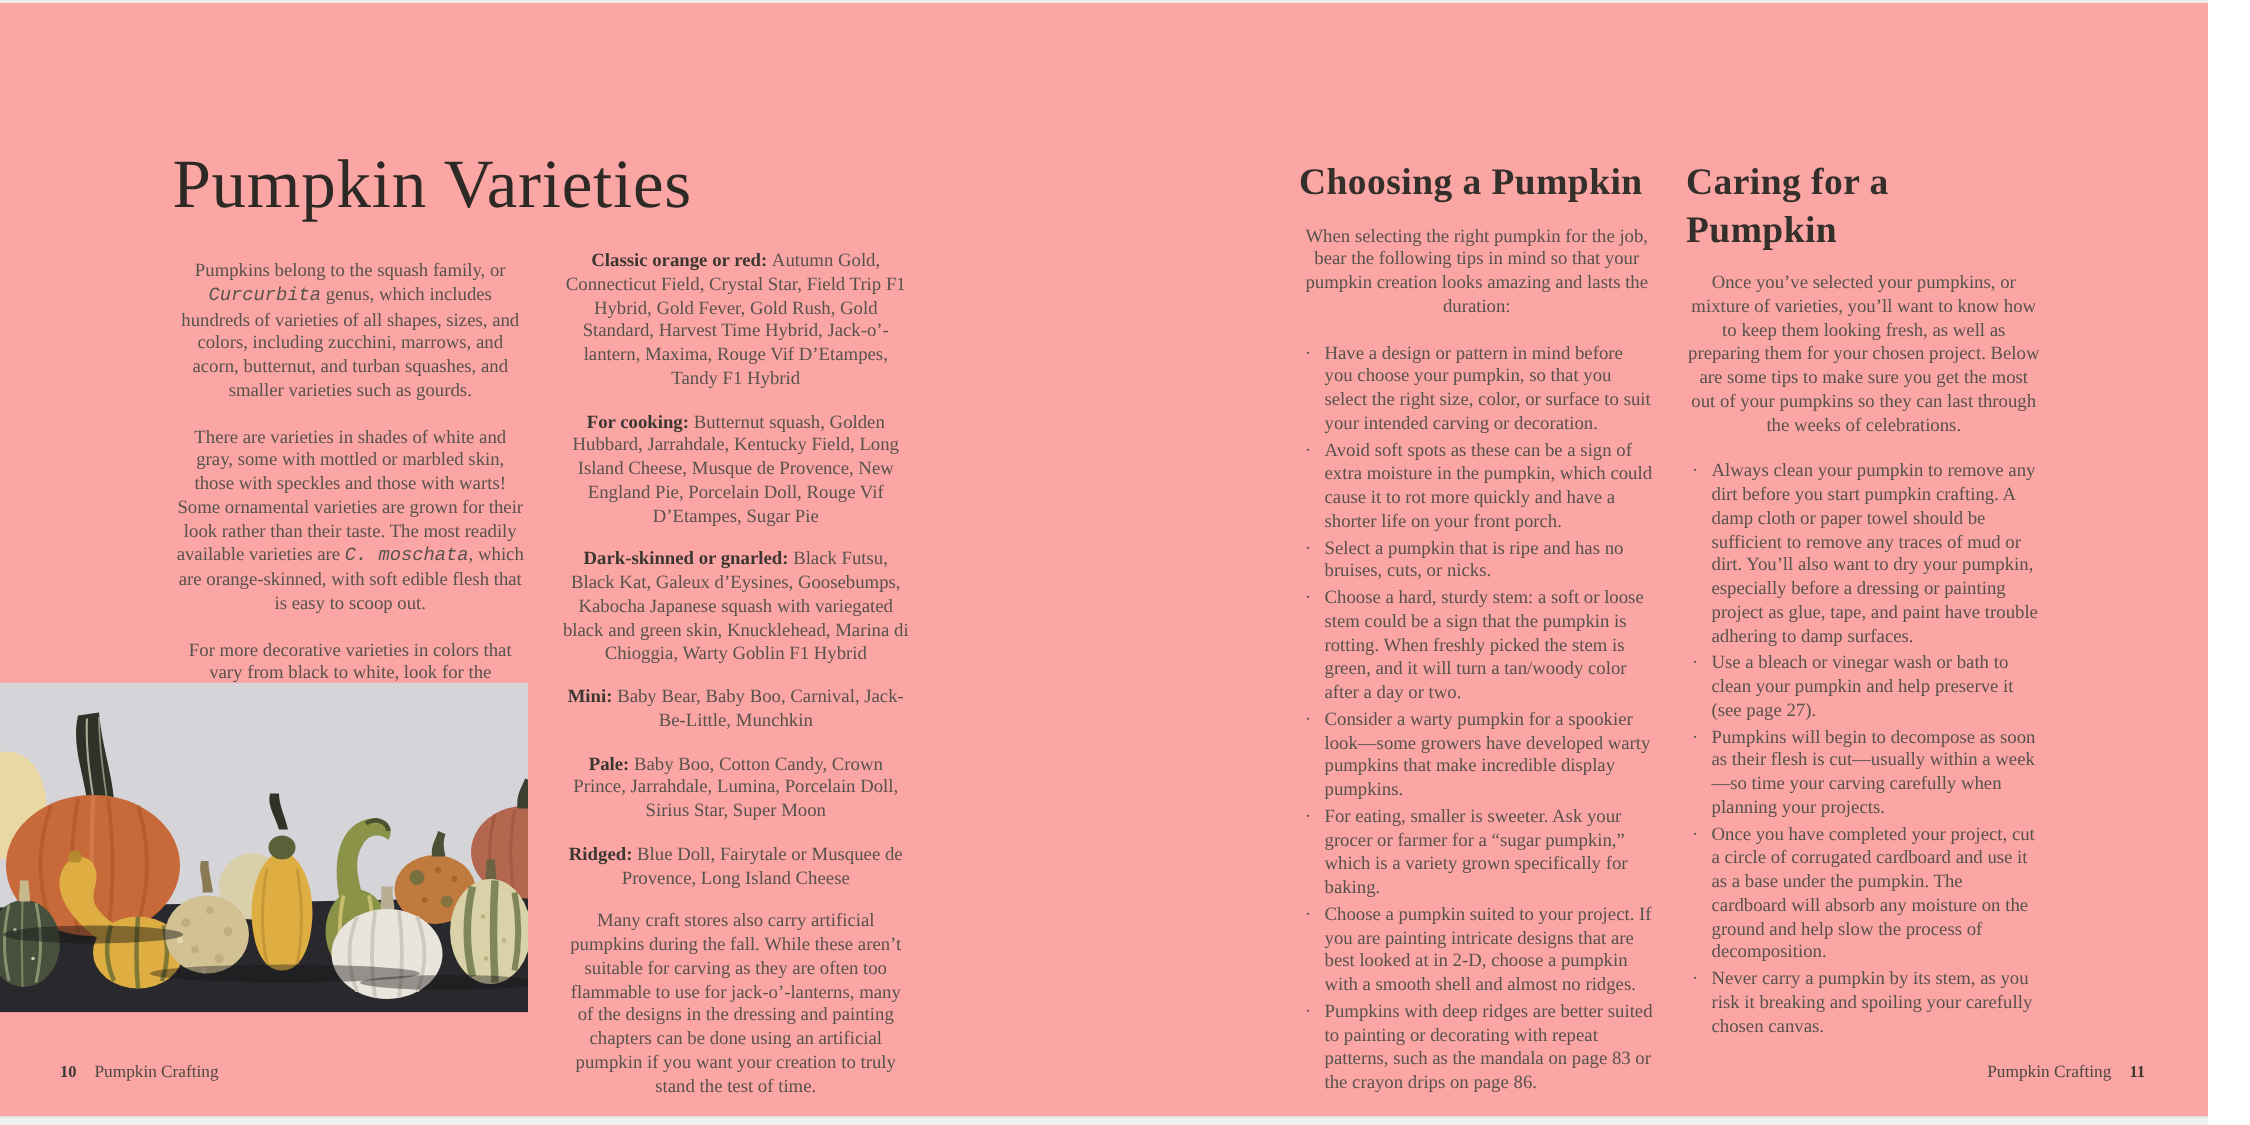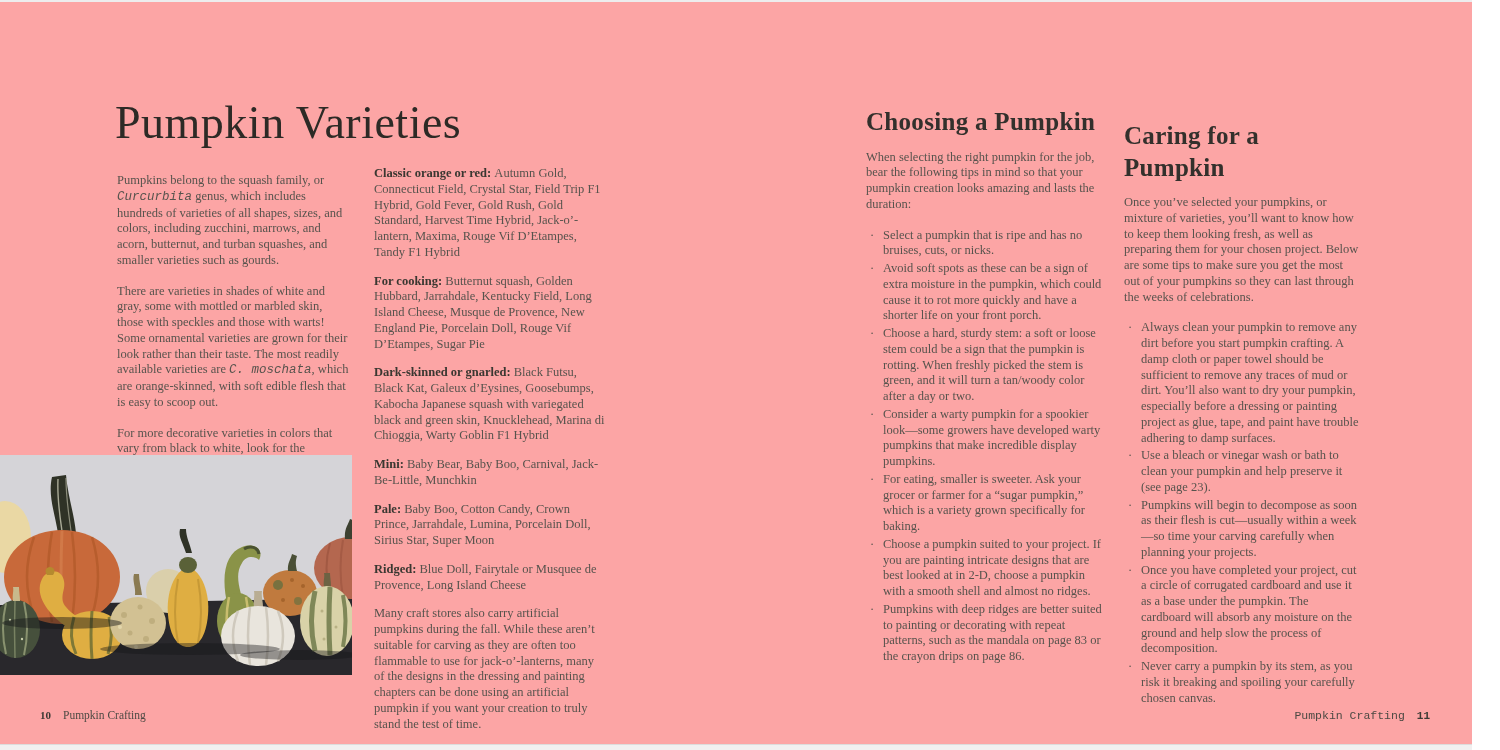--- a/index.html
+++ b/index.html
@@ -15,23 +15,23 @@
 
   .page-title{
     position:absolute;left:115px;top:96px;margin:0;
     font-size:46px;font-weight:400;color:#2d2a26;letter-spacing:.5px;
     font-family:"Liberation Serif", serif;
   }
   .col{position:absolute;font-size:12.5px;line-height:1.26;color:#57534d;}
   .col-1{left:117px;top:173px;width:233px;}
   .col-2{left:374px;top:166px;width:233px;}
   .rcol-1{left:866px;top:106px;width:237px;}
-  .rcol-2{left:1124px;top:120px;width:237px;}
-
-  .body-p{margin:0 0 15px 0;}
+  .rcol-2{left:1124px;top:106px;width:237px;}
+
+  .body-p{margin:0 0 15px 0;text-align:center;}
   .group{margin:0 0 13px 0;}
   .body-p b{color:#3a3731;font-weight:700;}
   .body-p i{font-style:italic;font-family:Liberation Mono, monospace;}
 
   .section-title{
     margin:0 0 12px 0;font-size:25px;font-weight:700;color:#33302c;letter-spacing:.3px;
   }
   .tips-list{list-style:none;margin:0;padding:0;}
   .tips-list li{position:relative;padding-left:17px;margin:0 0 2px 0;}
   .tips-list li::before{content:"\00B7";position:absolute;left:4px;top:0;color:#57534d;}
@@ -39,21 +39,21 @@
   .photo{
     position:absolute;left:0;top:455px;width:352px;height:220px;margin:0;
     overflow:hidden;
   }
   .photo svg{display:block;}
 
   .footer{
     position:absolute;top:709px;font-size:11.5px;color:#4c4943;
   }
   .footer-left{left:40px;}
-  .footer-right{right:42px;text-align:right;font-family:Liberation Mono, monospace;}
+  .footer-right{right:42px;text-align:right;}
   .pagenum{font-weight:700;font-size:11px;color:#3d3a35;}
   .footer-left .pagenum{margin-right:12px;}
   .footer-right .pagenum{margin-left:12px;}
 </style>
 </head>
 <body>
 
 <div class="spread">
   <div class="edge-top"></div>
 
@@ -191,36 +191,37 @@
   </figure>
 
   <footer class="footer footer-left">
     <span class="pagenum">10</span><span>Pumpkin Crafting</span>
   </footer>
 
   <section class="col rcol-1">
     <h2 class="section-title">Choosing a Pumpkin</h2>
     <p class="body-p">When selecting the right pumpkin for the job, bear the following tips in mind so that your pumpkin creation looks amazing and lasts the duration:</p>
     <ul class="tips-list" id="bullets-0">
+        <li>Have a design or pattern in mind before you choose your pumpkin, so that you select the right size, color, or surface to suit your intended carving or decoration.</li>
+        <li>Avoid soft spots as these can be a sign of extra moisture in the pumpkin, which could cause it to rot more quickly and have a shorter life on your front porch.</li>
         <li>Select a pumpkin that is ripe and has no bruises, cuts, or nicks.</li>
-        <li>Avoid soft spots as these can be a sign of extra moisture in the pumpkin, which could cause it to rot more quickly and have a shorter life on your front porch.</li>
         <li>Choose a hard, sturdy stem: a soft or loose stem could be a sign that the pumpkin is rotting. When freshly picked the stem is green, and it will turn a tan/woody color after a day or two.</li>
         <li>Consider a warty pumpkin for a spookier look—some growers have developed warty pumpkins that make incredible display pumpkins.</li>
         <li>For eating, smaller is sweeter. Ask your grocer or farmer for a “sugar pumpkin,” which is a variety grown specifically for baking.</li>
         <li>Choose a pumpkin suited to your project. If you are painting intricate designs that are best looked at in 2-D, choose a pumpkin with a smooth shell and almost no ridges.</li>
         <li>Pumpkins with deep ridges are better suited to painting or decorating with repeat patterns, such as the mandala on page 83 or the crayon drips on page 86.</li>
       </ul>
   </section>
 
   <section class="col rcol-2">
     <h2 class="section-title">Caring for a Pumpkin</h2>
     <p class="body-p">Once you’ve selected your pumpkins, or mixture of varieties, you’ll want to know how to keep them looking fresh, as well as preparing them for your chosen project. Below are some tips to make sure you get the most out of your pumpkins so they can last through the weeks of celebrations.</p>
     <ul class="tips-list" id="bullets-1">
         <li>Always clean your pumpkin to remove any dirt before you start pumpkin crafting. A damp cloth or paper towel should be sufficient to remove any traces of mud or dirt. You’ll also want to dry your pumpkin, especially before a dressing or painting project as glue, tape, and paint have trouble adhering to damp surfaces.</li>
-        <li>Use a bleach or vinegar wash or bath to clean your pumpkin and help preserve it (see page 23).</li>
+        <li>Use a bleach or vinegar wash or bath to clean your pumpkin and help preserve it (see page 27).</li>
         <li>Pumpkins will begin to decompose as soon as their flesh is cut—usually within a week—so time your carving carefully when planning your projects.</li>
         <li>Once you have completed your project, cut a circle of corrugated cardboard and use it as a base under the pumpkin. The cardboard will absorb any moisture on the ground and help slow the process of decomposition.</li>
         <li>Never carry a pumpkin by its stem, as you risk it breaking and spoiling your carefully chosen canvas.</li>
       </ul>
   </section>
 
   <footer class="footer footer-right">
     <span>Pumpkin Crafting</span><span class="pagenum">11</span>
   </footer>
 

